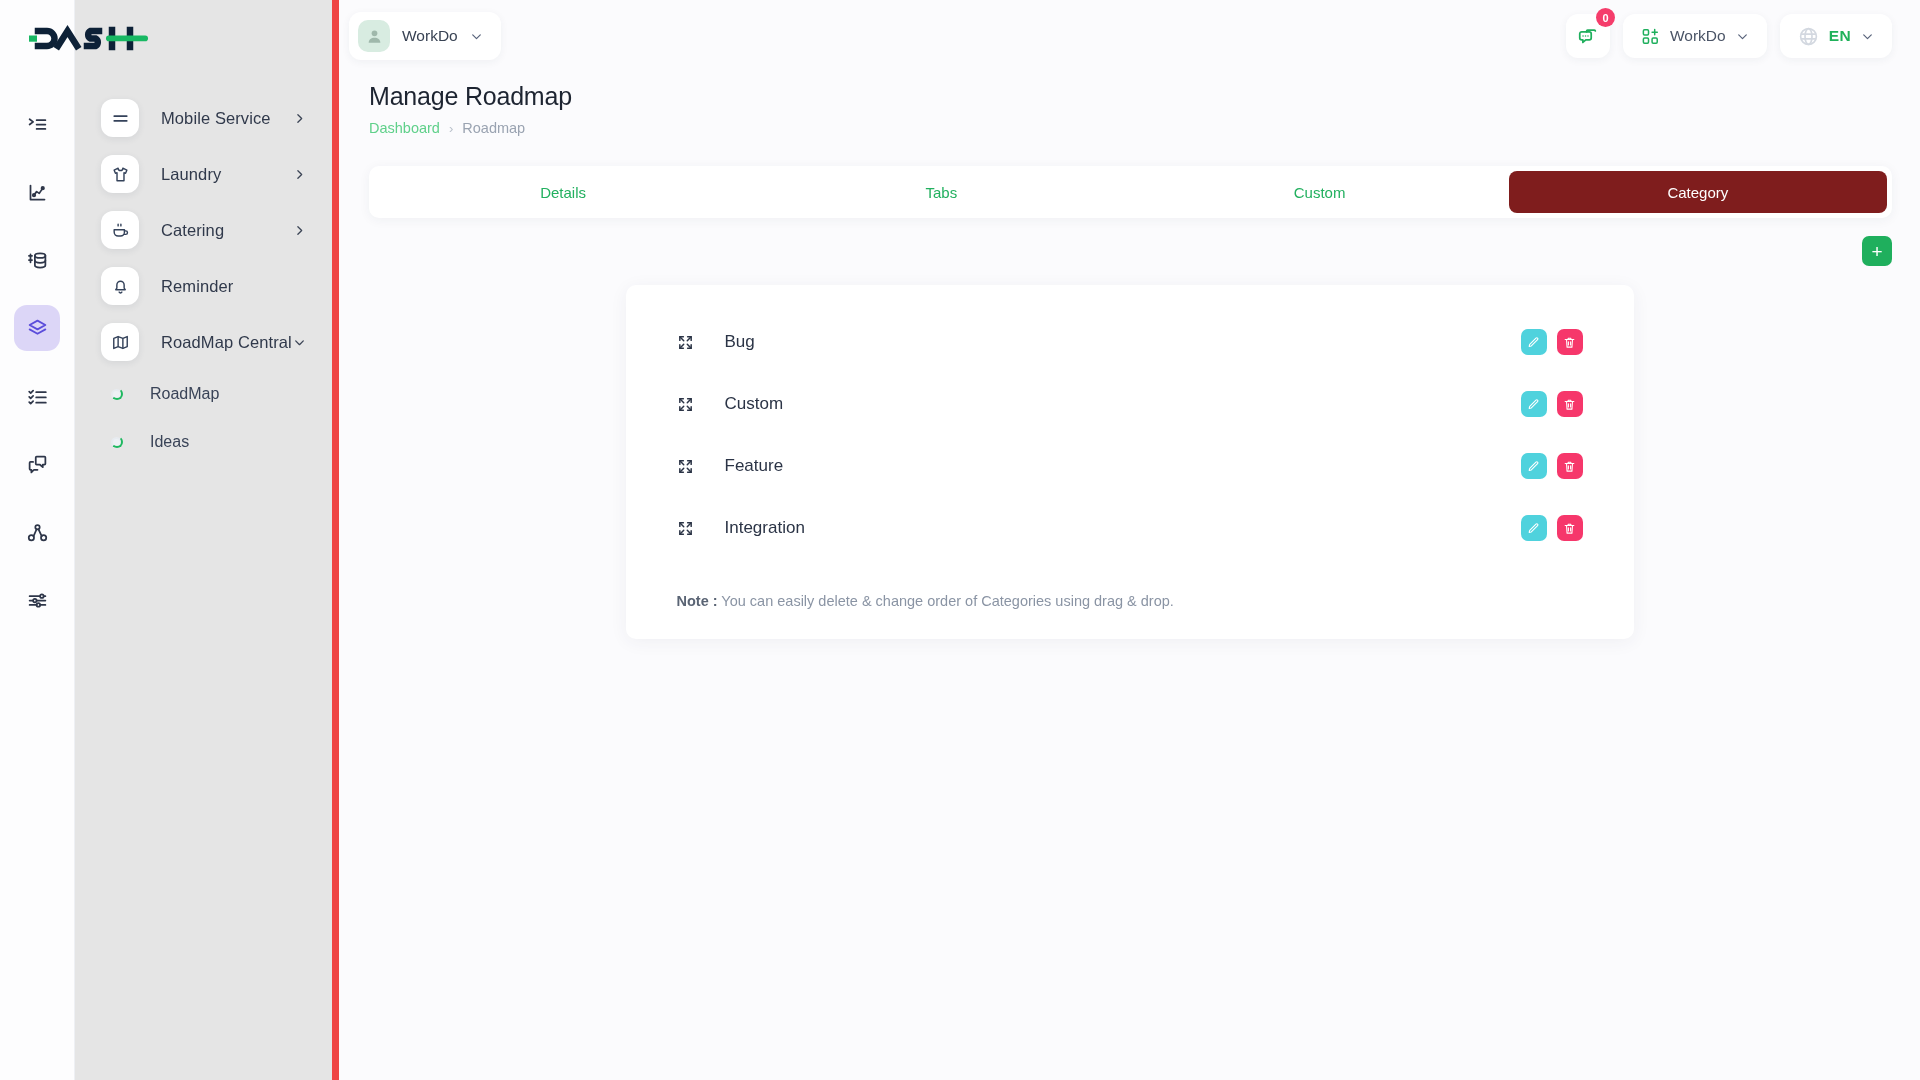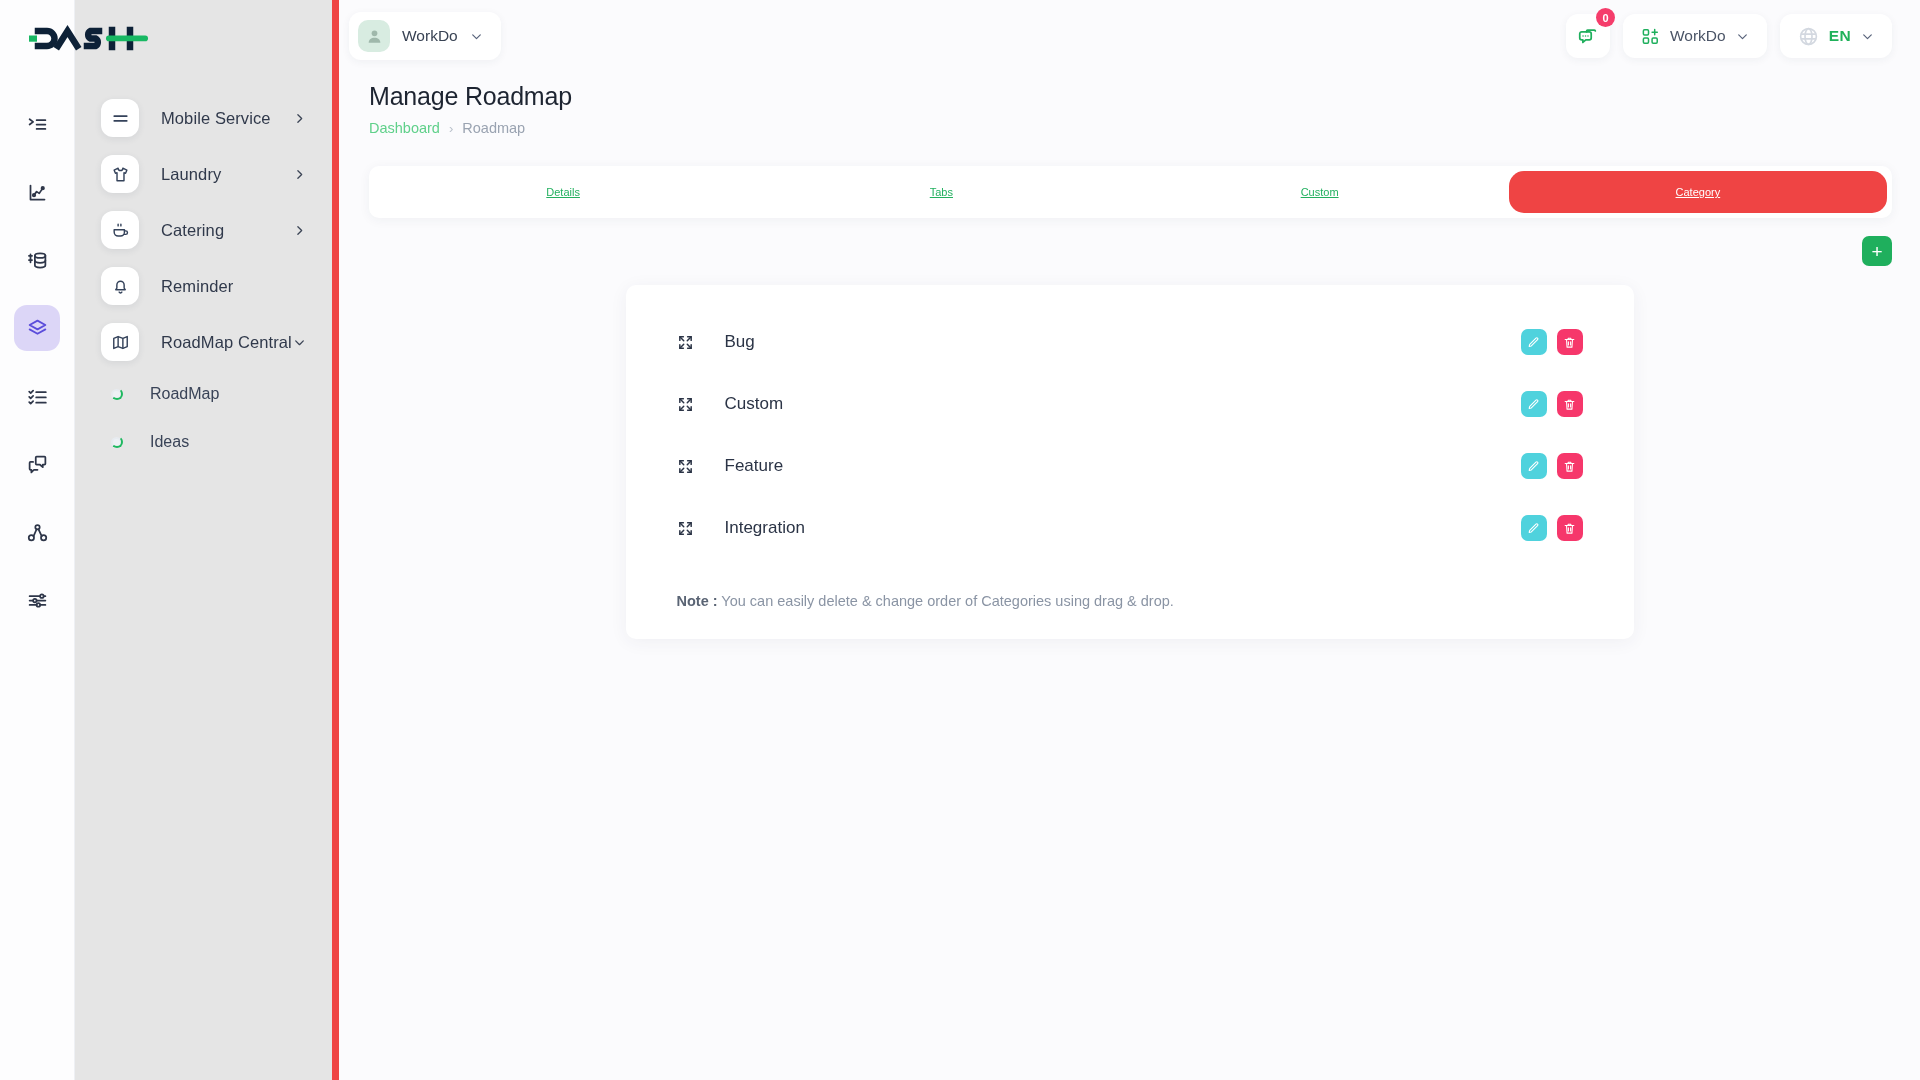--- a/index.html
+++ b/index.html
@@ -145,23 +145,23 @@
   
   .tabs-card {
     margin: 30px 28px 0 30px;
     background: #ffffff; border-radius: 10px;
     box-shadow: 0 2px 12px rgba(45,55,80,0.055);
     height: 52px; display: flex; align-items: center;
     padding: 5px; position: relative;
   }
   .tab {
     flex: 1; height: 42px; display: flex; align-items: center; justify-content: center;
-    font-size: 11px; color: #22b05f; cursor: pointer; border-radius: 8px; text-decoration: underline;
-  }
-  .tab.active { background: #ef4444; color: #ffffff; border-radius: 15px; }
+    font-size: 15px; color: #22b05f; cursor: pointer; border-radius: 8px;
+  }
+  .tab.active { background: #7f1d1d; color: #ffffff; }
 
   
   .add-row { display: flex; justify-content: flex-end; padding: 18px 28px 0 0; }
   .add-btn {
     width: 30px; height: 30px; border-radius: 7px;
     background: #1faf5d; color: #ffffff; border: none;
     font-size: 19px; line-height: 1; cursor: pointer;
     display: flex; align-items: center; justify-content: center;
   }
 

